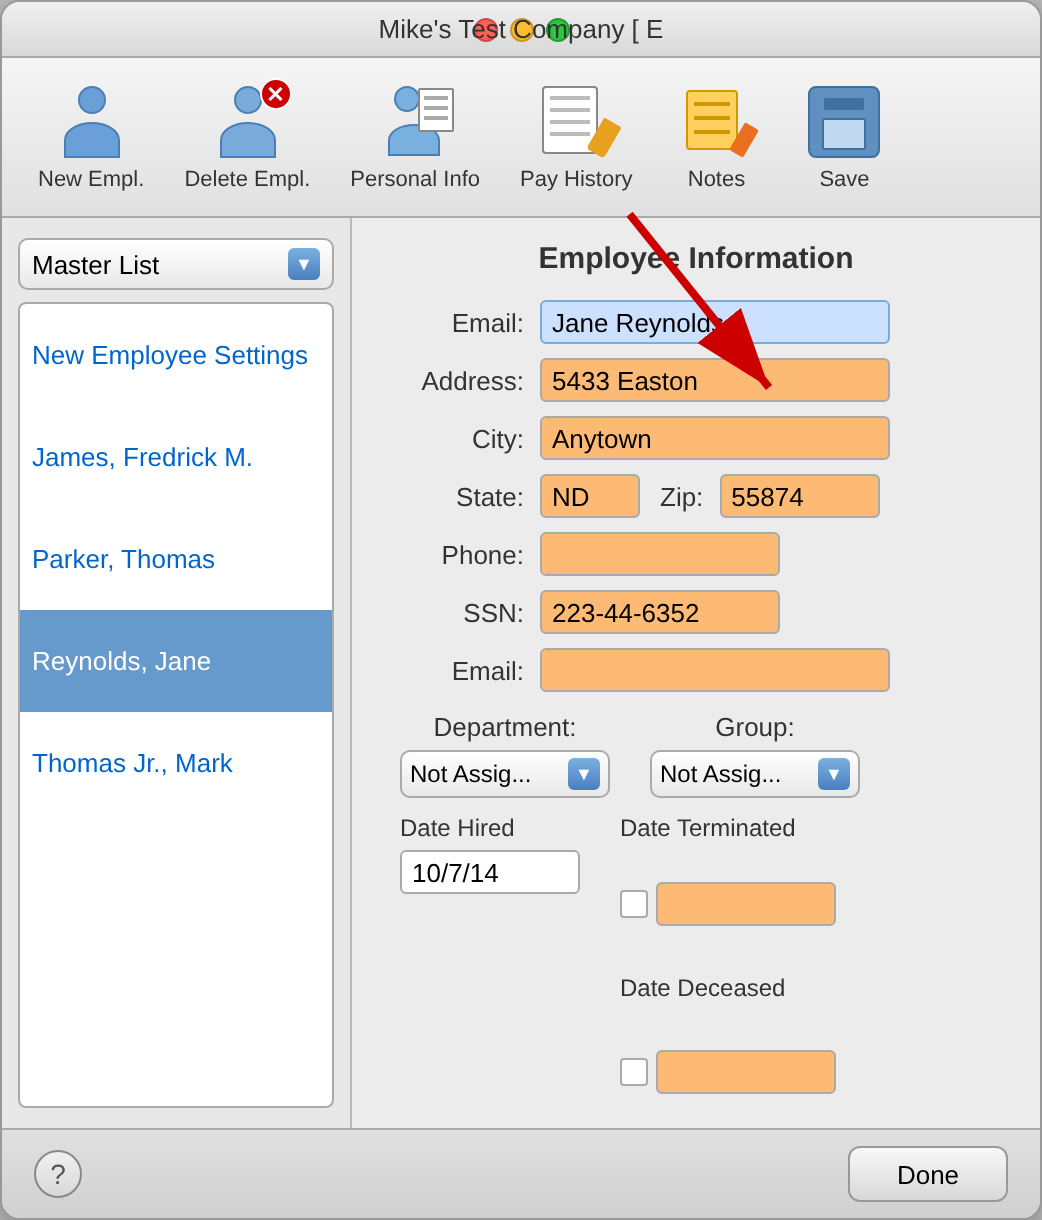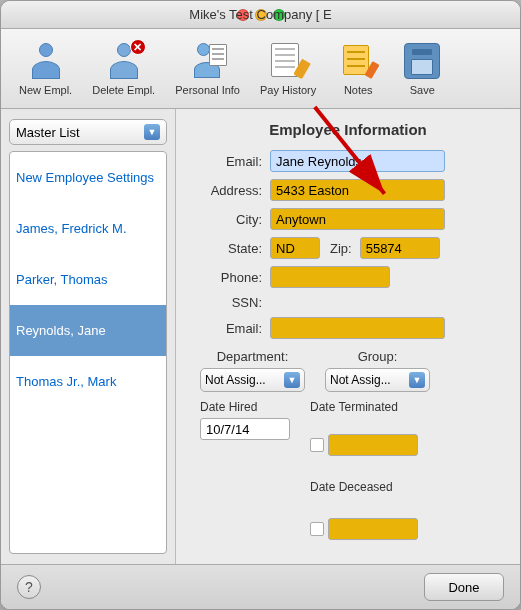--- a/index.html
+++ b/index.html
@@ -355,21 +355,21 @@
       font-size: 13px;
       color: #333;
       flex-shrink: 0;
     }
     .form-input {
       height: 22px;
       border: 1px solid #aaa;
       border-radius: 3px;
       padding: 0 5px;
       font-size: 13px;
-      background: #eab308;
+      background: #fdba74;
       outline: none;
     }
     .input-name {
       width: 175px;
       background: #cce0ff;
       border-color: #7aabdb;
     }
     .input-address { width: 175px; }
     .input-city { width: 175px; }
     .input-state { width: 50px; }
@@ -642,20 +642,21 @@
         </div>
       </div>
 
       <div class="form-row">
         <span class="form-label">Phone:</span>
         <input class="form-input input-phone" type="text" value="" style="">
       </div>
 
       <div class="form-row">
         <span class="form-label">SSN:</span>
+        <input class="form-input input-ssn" type="text" value="223-44-6352" style="">
       </div>
 
       <div class="form-row">
         <span class="form-label">Email:</span>
         <input class="form-input input-email" type="text" value="" style="">
       </div>
 
       <div class="dept-group-row">
         <div class="dept-group">
           <span class="dept-group-label">Department:</span>

